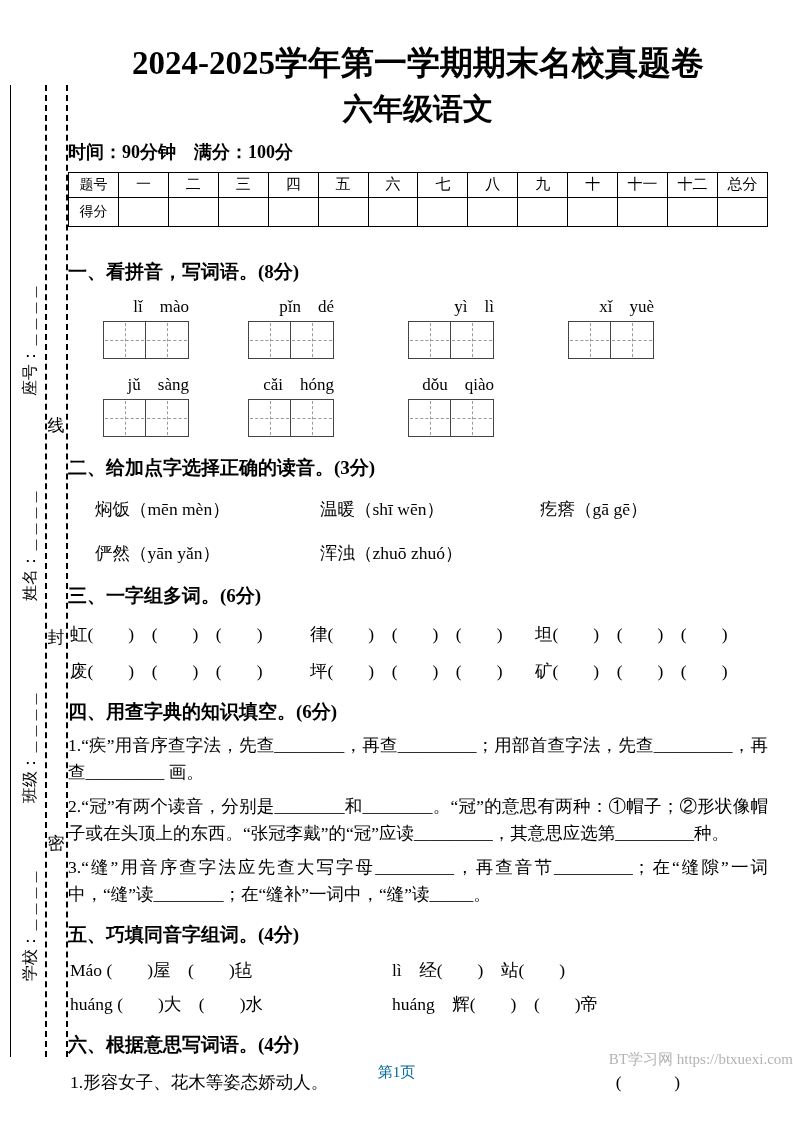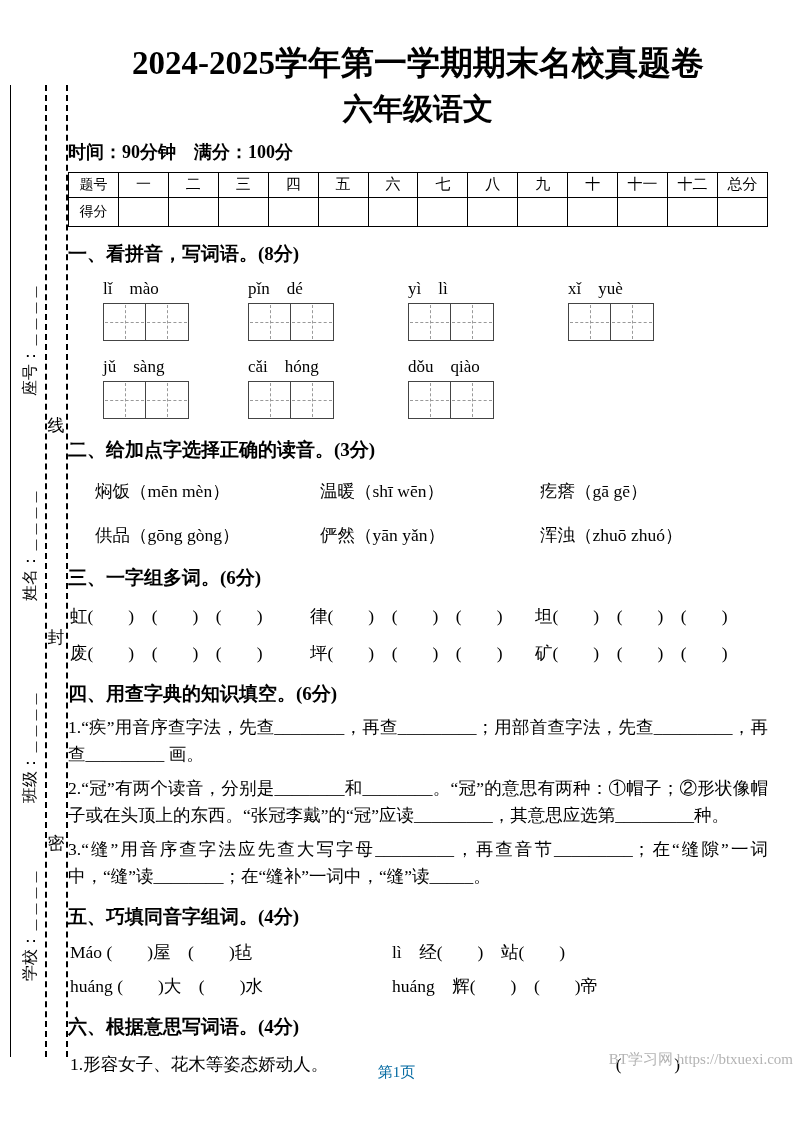--- a/index.html
+++ b/index.html
@@ -29,25 +29,25 @@
   .title1 { font-size:33px; font-weight:bold; text-align:center; line-height:1.3; }
   .title2 { font-size:30px; font-weight:bold; text-align:center; line-height:1.3; margin-top:4px; }
   .meta   { font-size:18px; font-weight:bold; text-align:left; margin-top:12px; }
 
   table.score { border-collapse:collapse; table-layout:fixed; width:100%; margin-top:8px; border:1.5px solid #000; }
   table.score td { border:1px solid #000; text-align:center; font-size:15px; padding:0;margin-top:25px; }
   table.score tr.hrow td { height:25px; }
   table.score tr.srow td { height:29px; }
   table.score td.lbl { font-size:14px; }
 
-  .sec-h { font-size:19px; font-weight:bold; margin-top:14px; white-space:nowrap; }
+  .sec-h { font-size:19px; font-weight:bold; margin-top:32px; white-space:nowrap; }
 
   
   .py-row { display:flex; margin-top:10px; }
-  .py-group { width:86px; text-align:left; }
+  .py-group { width:86px; text-align:right; }
   .py-row .py-group:nth-child(1){ margin-left:35px; }
   .py-row .py-group:nth-child(2){ margin-left:59px; }
   .py-row .py-group:nth-child(3){ margin-left:74px; }
   .py-row .py-group:nth-child(4){ margin-left:74px; }
   .py-label { font-size:17px; margin-bottom:3px; white-space:nowrap; }
   .tian { display:flex; justify-content:center; }
   .cell { width:43px; height:38px; border:1px solid #444; position:relative; background:#fff; }
   .cell + .cell { border-left:none; }
   .cell::before { content:""; position:absolute; left:50%; top:1px; bottom:1px; border-left:1px dashed #999; }
   .cell::after  { content:""; position:absolute; top:50%; left:1px; right:1px; border-top:1px dashed #999; }
@@ -197,21 +197,20 @@
     </div>
   </div>
 
   <div class="sec-h" style="margin-top:18px">二、给加点字选择正确的读音。(3分)</div>
   <div class="s2-row">
     <span class="s2-item">焖饭（mēn mèn）</span>
     <span class="s2-item">温暖（shī wēn）</span>
     <span class="s2-item">疙瘩（gā gē）</span>
   </div>
   <div class="s2-row" style="margin-top:20px">
-    <span class="s2-item">供品（gōng gòng）</span>
     <span class="s2-item">俨然（yān yǎn）</span>
     <span class="s2-item">浑浊（zhuō zhuó）</span>
   </div>
 
   <div class="sec-h" style="margin-top:18px">三、一字组多词。(6分)</div>
   <div class="s3-row">
     <span class="s3-item">虹(　　)　(　　)　(　　)</span>
     <span class="s3-item">律(　　)　(　　)　(　　)</span>
     <span class="s3-item">坦(　　)　(　　)　(　　)</span>
   </div>

